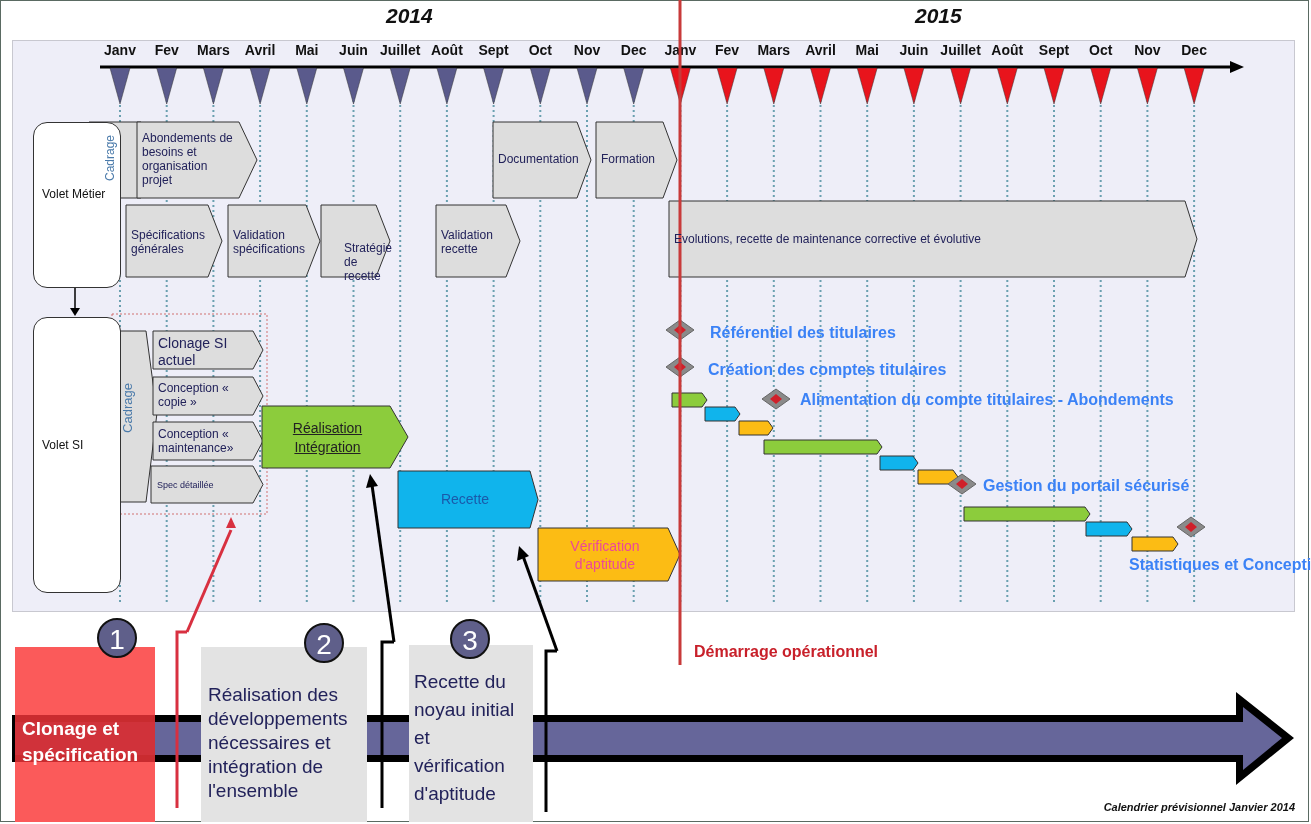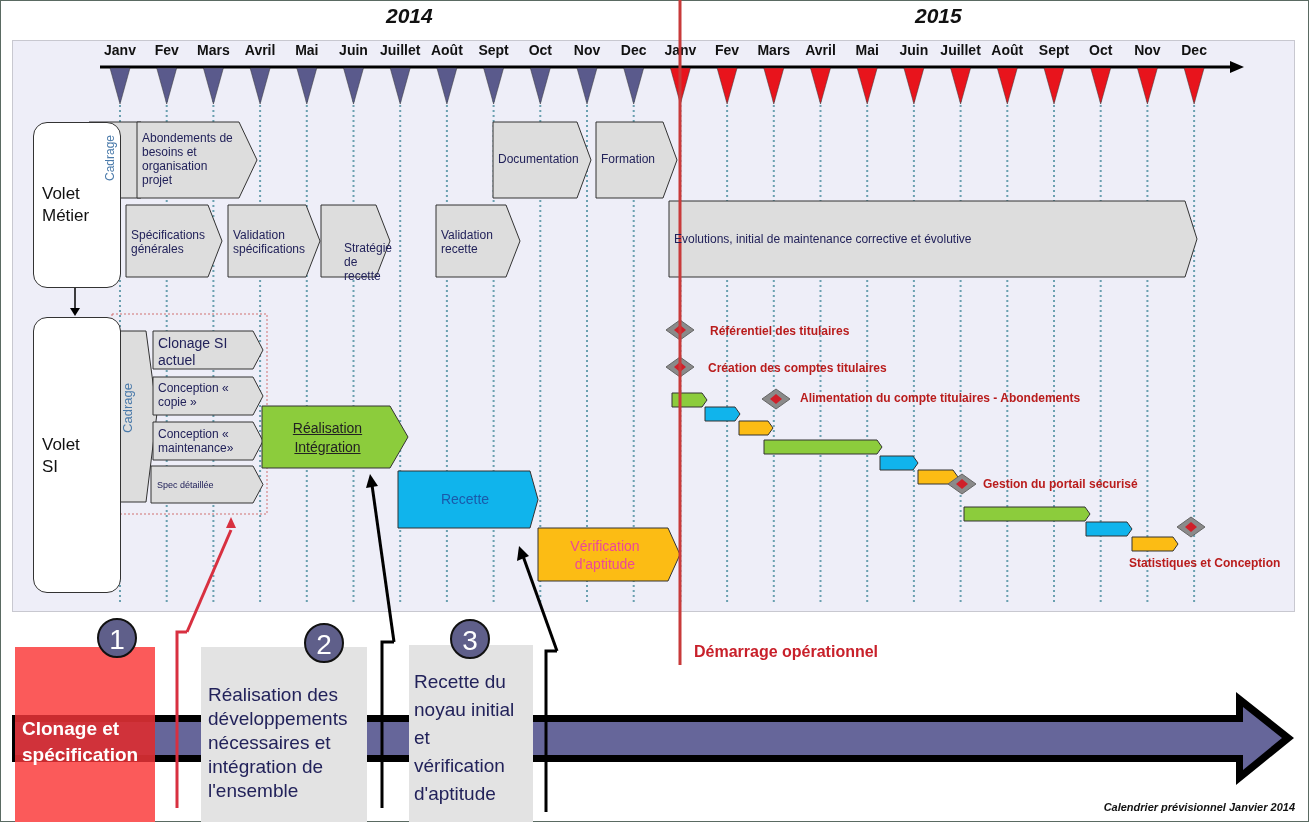--- a/index.html
+++ b/index.html
@@ -5,22 +5,22 @@
   html, body { margin:0; padding:0; }
   body { width:1311px; height:824px; position:relative; background:#ffffff; overflow:hidden;
          font-family:"Liberation Sans", sans-serif; }
   .frame { position:absolute; left:0; top:0; width:1309px; height:822px; border:1px solid #5a6a62; box-sizing:border-box; }
   .panel { position:absolute; left:12px; top:40px; width:1283px; height:572px; background:#eeeef8; border:1px solid #c8c8d0; box-sizing:border-box; }
   .year { position:absolute; top:4px; font-size:21px; font-weight:bold; font-style:italic; color:#111; }
   .month { position:absolute; top:42px; font-size:14px; font-weight:bold; color:#111; transform:translateX(-50%); white-space:nowrap; }
   .abs { position:absolute;margin-left:24px; }
   .txt { position:absolute; color:#22225a; font-size:12px; line-height:14px; }
   .volet { position:absolute; background:#fff; border:1.5px solid #333; border-radius:14px; box-sizing:border-box; }
-  .volet span { position:absolute; left:8px; font-size:17px; color:#111; line-height:22px; }
-  .lbl { position:absolute; font-size:12px; font-weight:bold; color:#b91c1c; white-space:nowrap; }
+  .volet span { position:absolute; left:8px; font-size:12px; color:#111; line-height:22px; }
+  .lbl { position:absolute; font-size:16px; font-weight:bold; color:#3b82f6; white-space:nowrap; }
   .phase-box { position:absolute; box-sizing:border-box; }
   .circle { position:absolute; width:40px; height:40px; border-radius:50%; background:#5f5f8a; border:2px solid #111; color:#fff; font-size:28px; text-align:center; line-height:40px; box-sizing:border-box; }
   .phase-text { position:absolute; font-size:19px; line-height:24px; color:#22225a; }
   svg { position:absolute; left:0; top:0; }
 </style>
 </head>
 <body>
 
 <div class="frame"></div>
 <div class="panel"></div>
@@ -156,21 +156,21 @@
 </div>
 
 <div class="txt" style="left:99px;top:128px;width:20px;height:70px;color:#4a7aaa;transform:rotate(-90deg);transform-origin:0 0;top:188px;left:103px;width:60px;text-align:center;">Cadrage</div>
 <div class="txt" style="left:142px;top:131px;width:95px;">Abondements de besoins et organisation projet</div>
 <div class="txt" style="left:131px;top:228px;width:85px;">Spécifications générales</div>
 <div class="txt" style="left:233px;top:228px;width:85px;">Validation spécifications</div>
 <div class="txt" style="left:344px;top:221px;width:50px;margin-top:20px;">Stratégie de recette</div>
 <div class="txt" style="left:441px;top:228px;width:70px;">Validation recette</div>
 <div class="txt" style="left:498px;top:152px;width:90px;">Documentation</div>
 <div class="txt" style="left:601px;top:152px;width:70px;">Formation</div>
-<div class="txt" style="left:674px;top:232px;width:500px;">Evolutions, initial de maintenance corrective et évolutive</div>
+<div class="txt" style="left:674px;top:232px;width:500px;">Evolutions, recette de maintenance corrective et évolutive</div>
 
 <div class="txt" style="color:#4a7aaa;transform:rotate(-90deg);transform-origin:0 0;top:448px;left:121px;width:80px;text-align:center;font-size:13px;">Cadrage</div>
 <div class="txt" style="left:158px;top:335px;width:100px;font-size:14px;line-height:17px;">Clonage SI actuel</div>
 <div class="txt" style="left:158px;top:381px;width:100px;">Conception « copie »</div>
 <div class="txt" style="left:158px;top:427px;width:90px;">Conception « maintenance»</div>
 <div class="txt" style="left:157px;top:478px;width:100px;font-size:9px;">Spec détaillée</div>
 <div class="txt" style="left:270px;top:419px;width:115px;text-align:center;font-size:14px;line-height:19px;color:#222;text-decoration:underline;">Réalisation Intégration</div>
 <div class="txt" style="left:400px;top:492px;width:130px;text-align:center;font-size:14px;color:#1a5aaa;">Recette</div>
 <div class="txt" style="left:545px;top:537px;width:120px;text-align:center;font-size:14px;line-height:18px;color:#ec4899;">Vérification d'aptitude</div>
 

